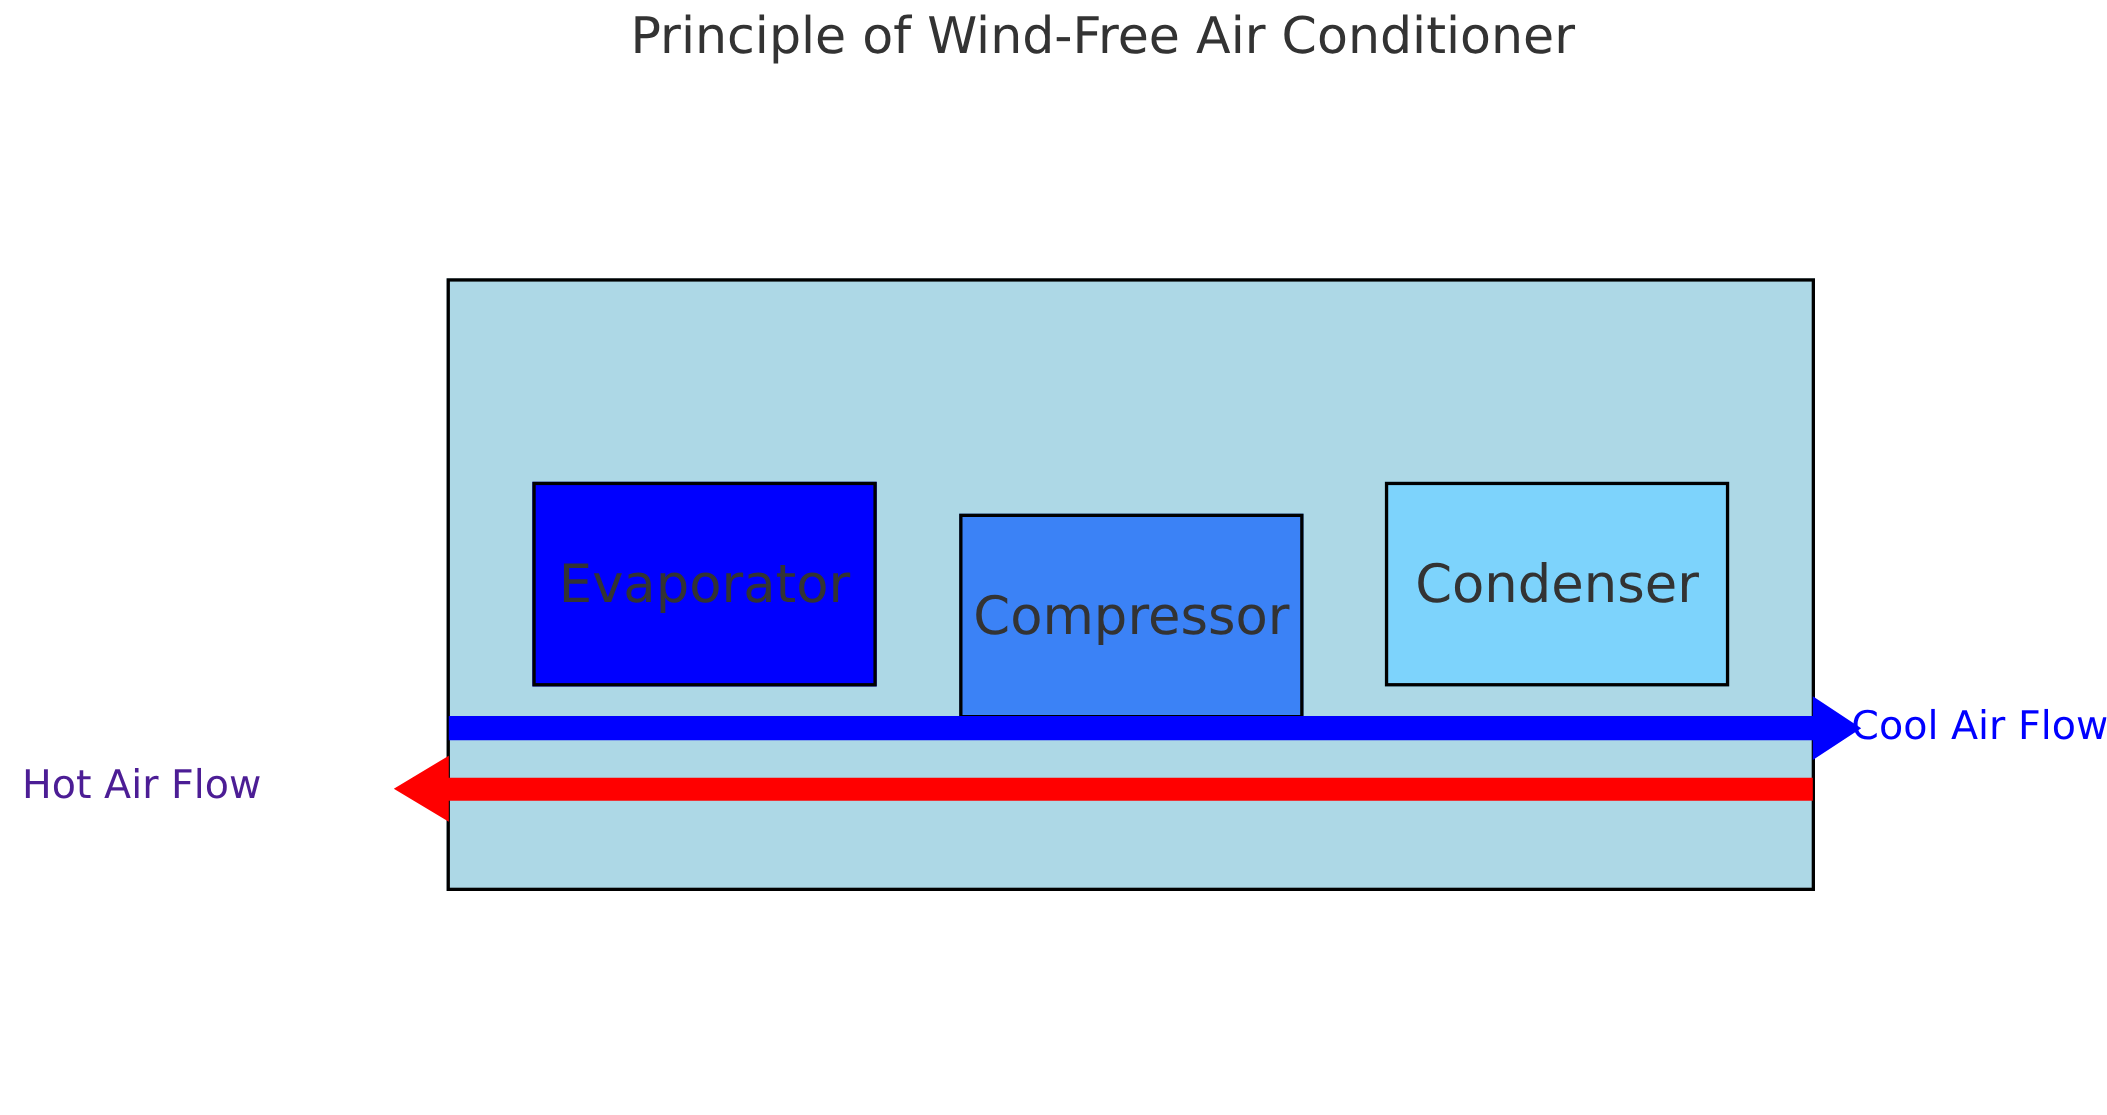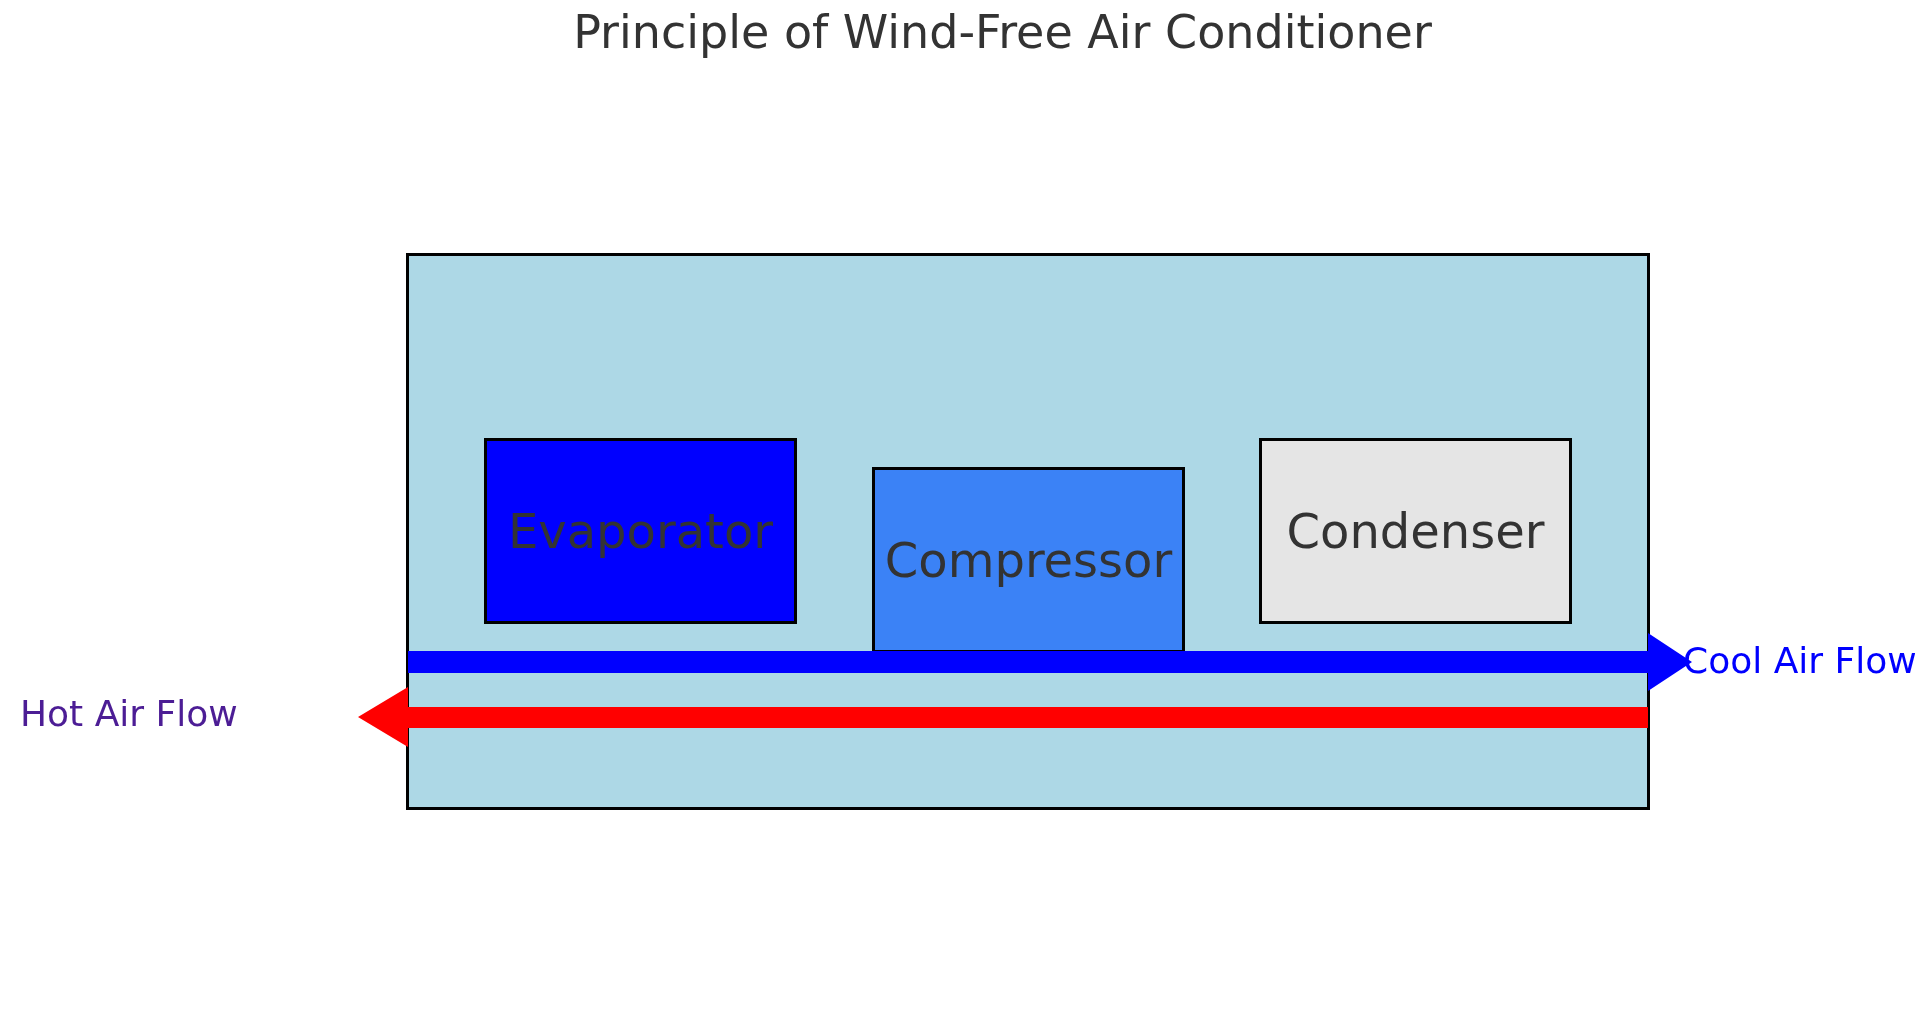--- a/index.html
+++ b/index.html
@@ -86,21 +86,21 @@
 <div class="unit-body" style="background-color: rgb(173, 216, 230);"></div>
 
 <div class="component-box box-evaporator" style="background-color: rgb(0, 0, 255);">
   <span class="component-label">Evaporator</span>
 </div>
 
 <div class="component-box box-compressor" style="background-color: #3b82f6; margin-top: 29px;">
   <span class="component-label">Compressor</span>
 </div>
 
-<div class="component-box box-condenser" style="background-color: #e5e5e5;">
+<div class="component-box box-condenser" style="background-color: #7dd3fc;">
   <span class="component-label">Condenser</span>
 </div>
 
 <svg class="arrow-layer" viewBox="0 0 1915 1014" xmlns="http://www.w3.org/2000/svg">
   <polygon points="408,651 1648,651 1648,633 1692,662 1648,691 1648,673 408,673" fill="#0000ff"></polygon>
   <polygon points="1648,707 408,707 408,687 358,717 408,747 408,728 1648,728" fill="#ff0000"></polygon>
 </svg>
 
 <div class="flow-label cool-flow-label">Cool Air Flow</div>
 

